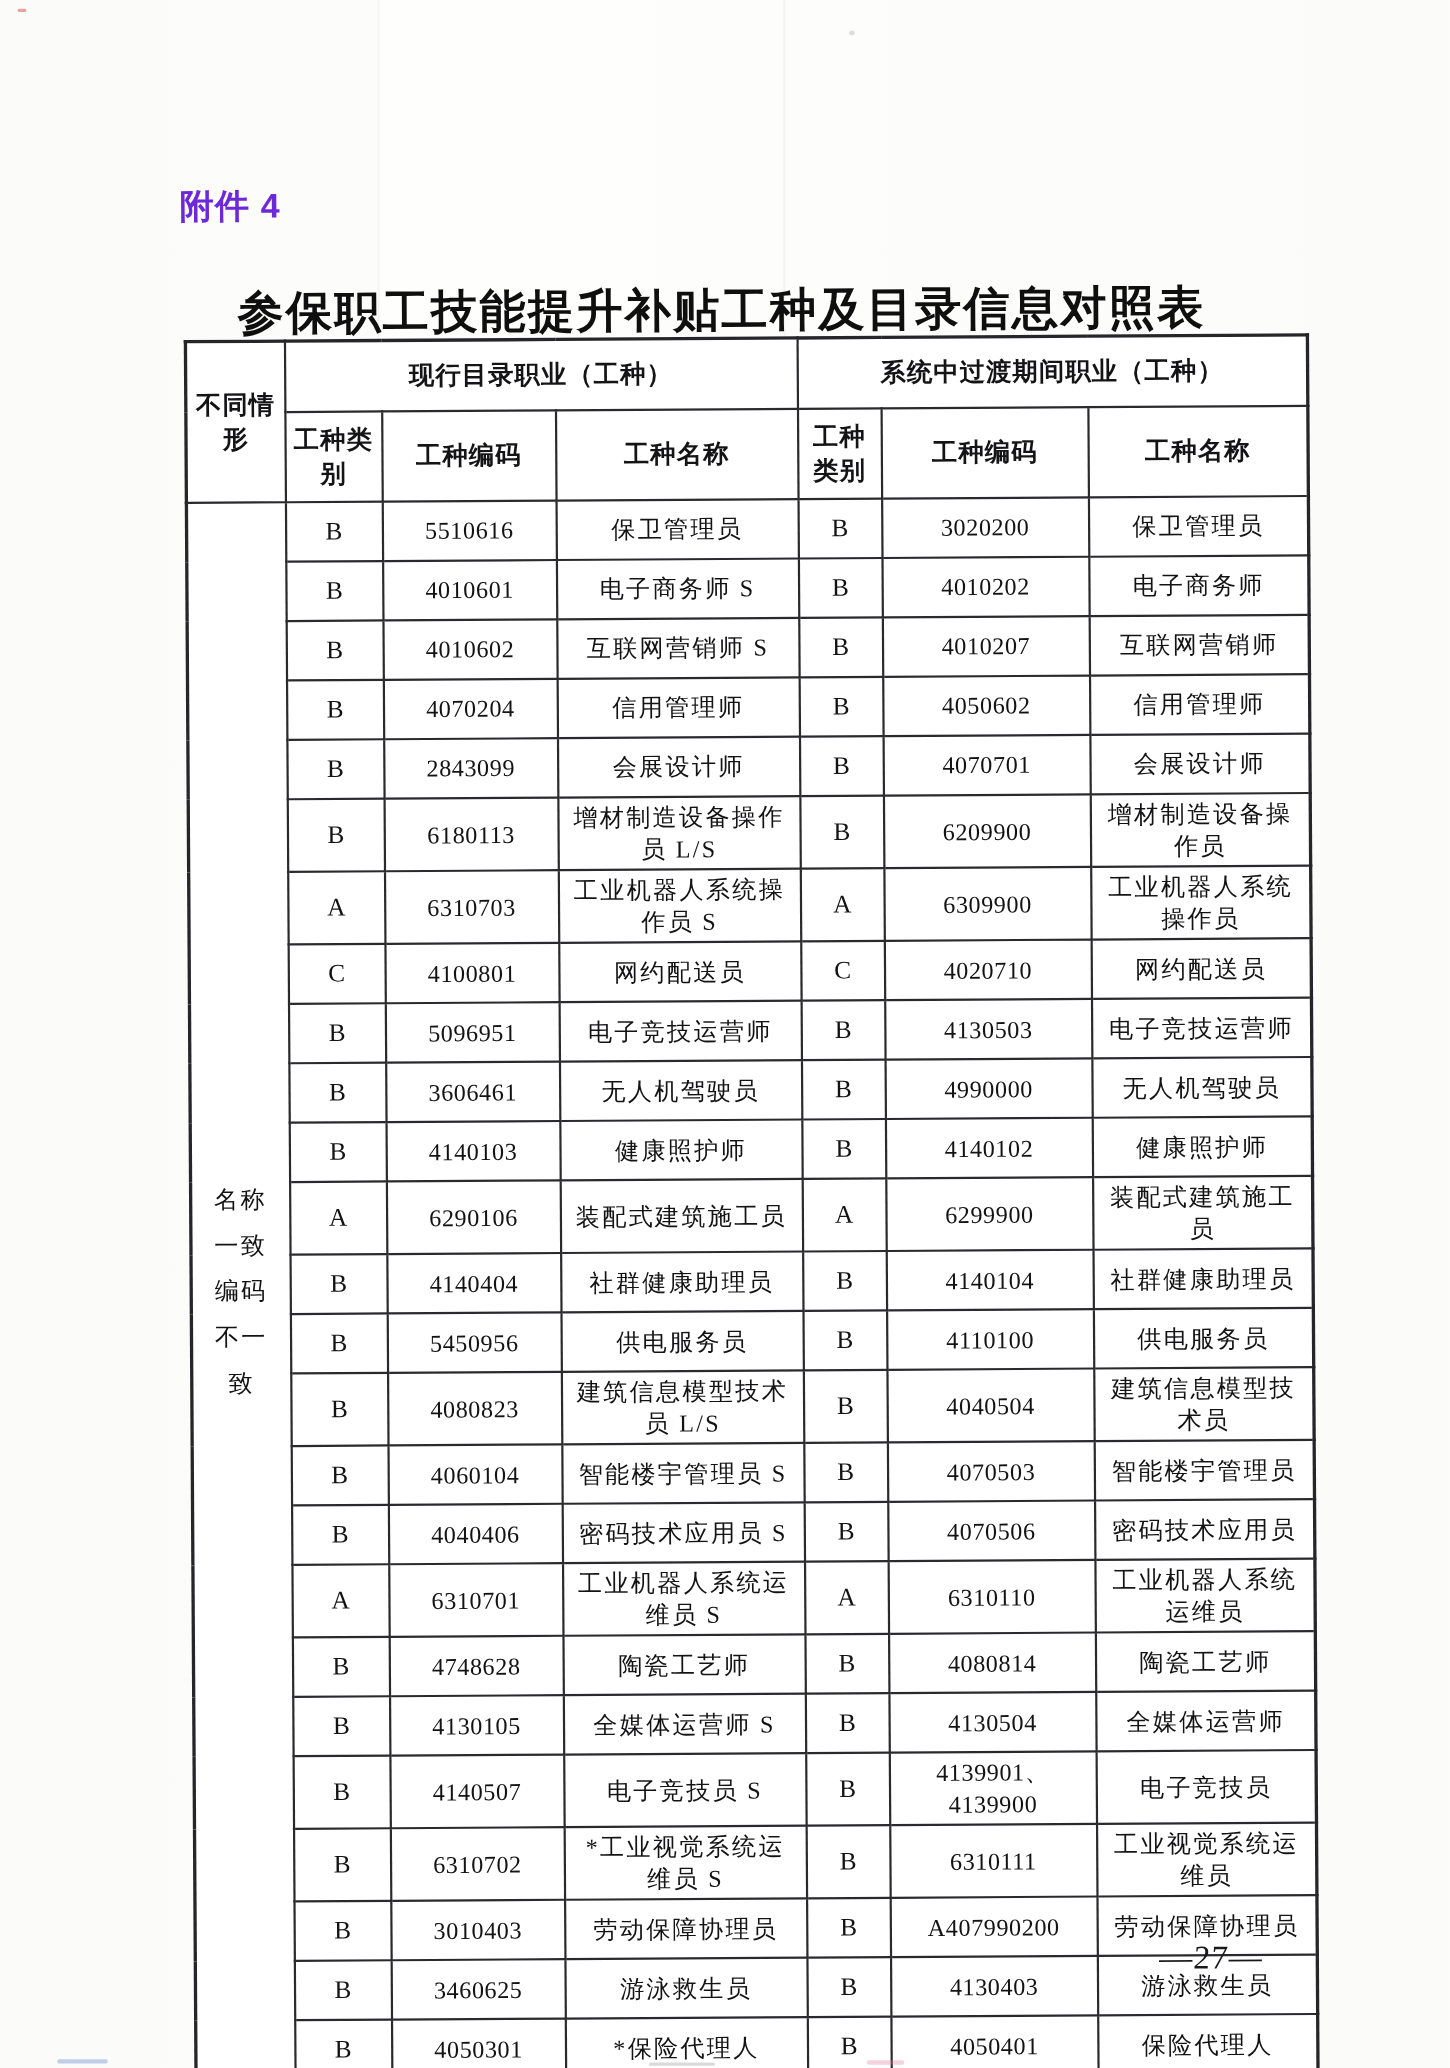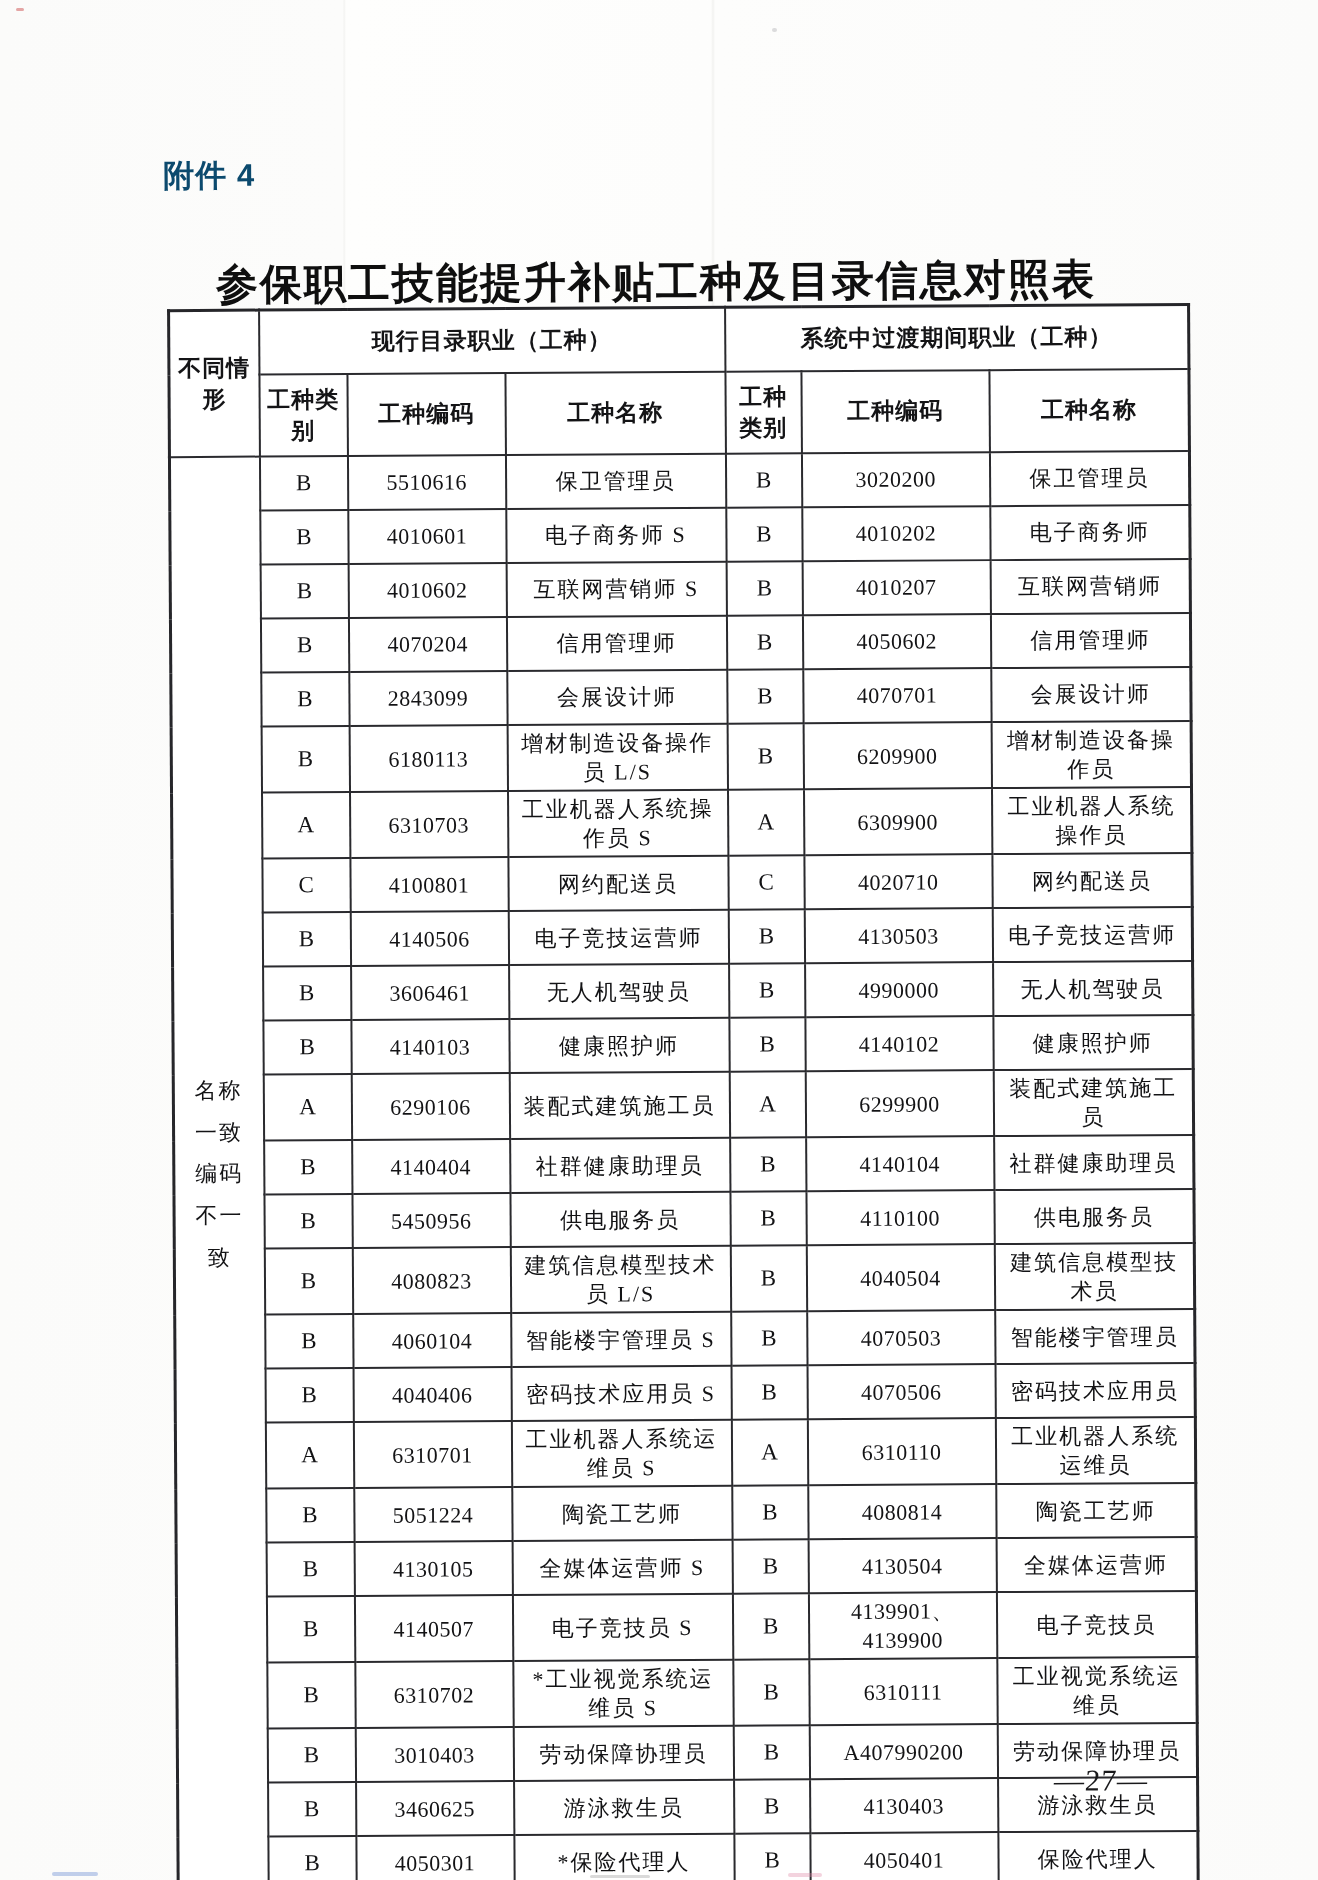--- a/index.html
+++ b/index.html
@@ -11,23 +11,23 @@
         #fdfdfc 711px,#f2f2f0 713px,#fdfdfc 715px,#fbfbfa 1318px);
     font-family:"Liberation Serif","DejaVu Serif",serif;
     color:#141414;
   }
   .scan-rotate{
     position:absolute;inset:0;
     transform:rotate(-0.35deg);
     transform-origin:52% 42%;
   }
   .attachment-label{
-    position:absolute;left:167px;top:152px;
+    position:absolute;left:167px;top:164px;
     font-family:"Liberation Sans","DejaVu Sans",sans-serif;
-    font-weight:600;font-size:31px;color:#0c4a6e;letter-spacing:1px;
+    font-weight:600;font-size:31px;color:#6d28d9;letter-spacing:1px;
   }
   .doc-title{
     position:absolute;left:0;right:0;top:254px;text-align:center;
     font-family:"Liberation Sans","DejaVu Sans",sans-serif;
     font-weight:700;font-size:42px;letter-spacing:2px;color:#0f0f0f;
   }
   table.compare-table{
     position:absolute;left:170px;top:306px;width:1020px;
     border-collapse:collapse;table-layout:fixed;background:#fff;
     border:3px solid #26262a;
@@ -166,21 +166,21 @@
         <tr>
           <td class="cat">C</td>
           <td class="code">4100801</td>
           <td class="name">网约配送员</td>
           <td class="cat">C</td>
           <td class="code">4020710</td>
           <td class="name">网约配送员</td>
         </tr>
         <tr>
           <td class="cat">B</td>
-          <td class="code">4140506</td>
+          <td class="code">5096951</td>
           <td class="name">电子竞技运营师</td>
           <td class="cat">B</td>
           <td class="code">4130503</td>
           <td class="name">电子竞技运营师</td>
         </tr>
         <tr>
           <td class="cat">B</td>
           <td class="code">3606461</td>
           <td class="name">无人机驾驶员</td>
           <td class="cat">B</td>
@@ -246,21 +246,21 @@
         <tr>
           <td class="cat">A</td>
           <td class="code">6310701</td>
           <td class="name">工业机器人系统运维员 S</td>
           <td class="cat">A</td>
           <td class="code">6310110</td>
           <td class="name">工业机器人系统运维员</td>
         </tr>
         <tr>
           <td class="cat">B</td>
-          <td class="code">5051224</td>
+          <td class="code">4748628</td>
           <td class="name">陶瓷工艺师</td>
           <td class="cat">B</td>
           <td class="code">4080814</td>
           <td class="name">陶瓷工艺师</td>
         </tr>
         <tr>
           <td class="cat">B</td>
           <td class="code">4130105</td>
           <td class="name">全媒体运营师 S</td>
           <td class="cat">B</td>

